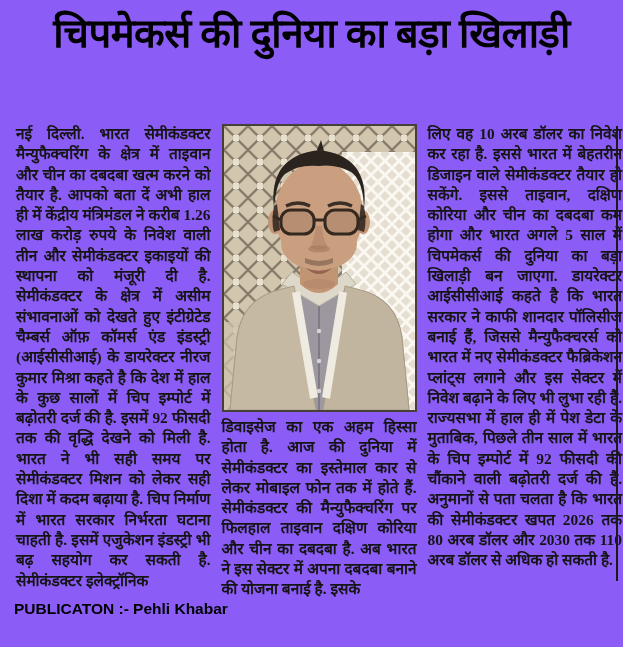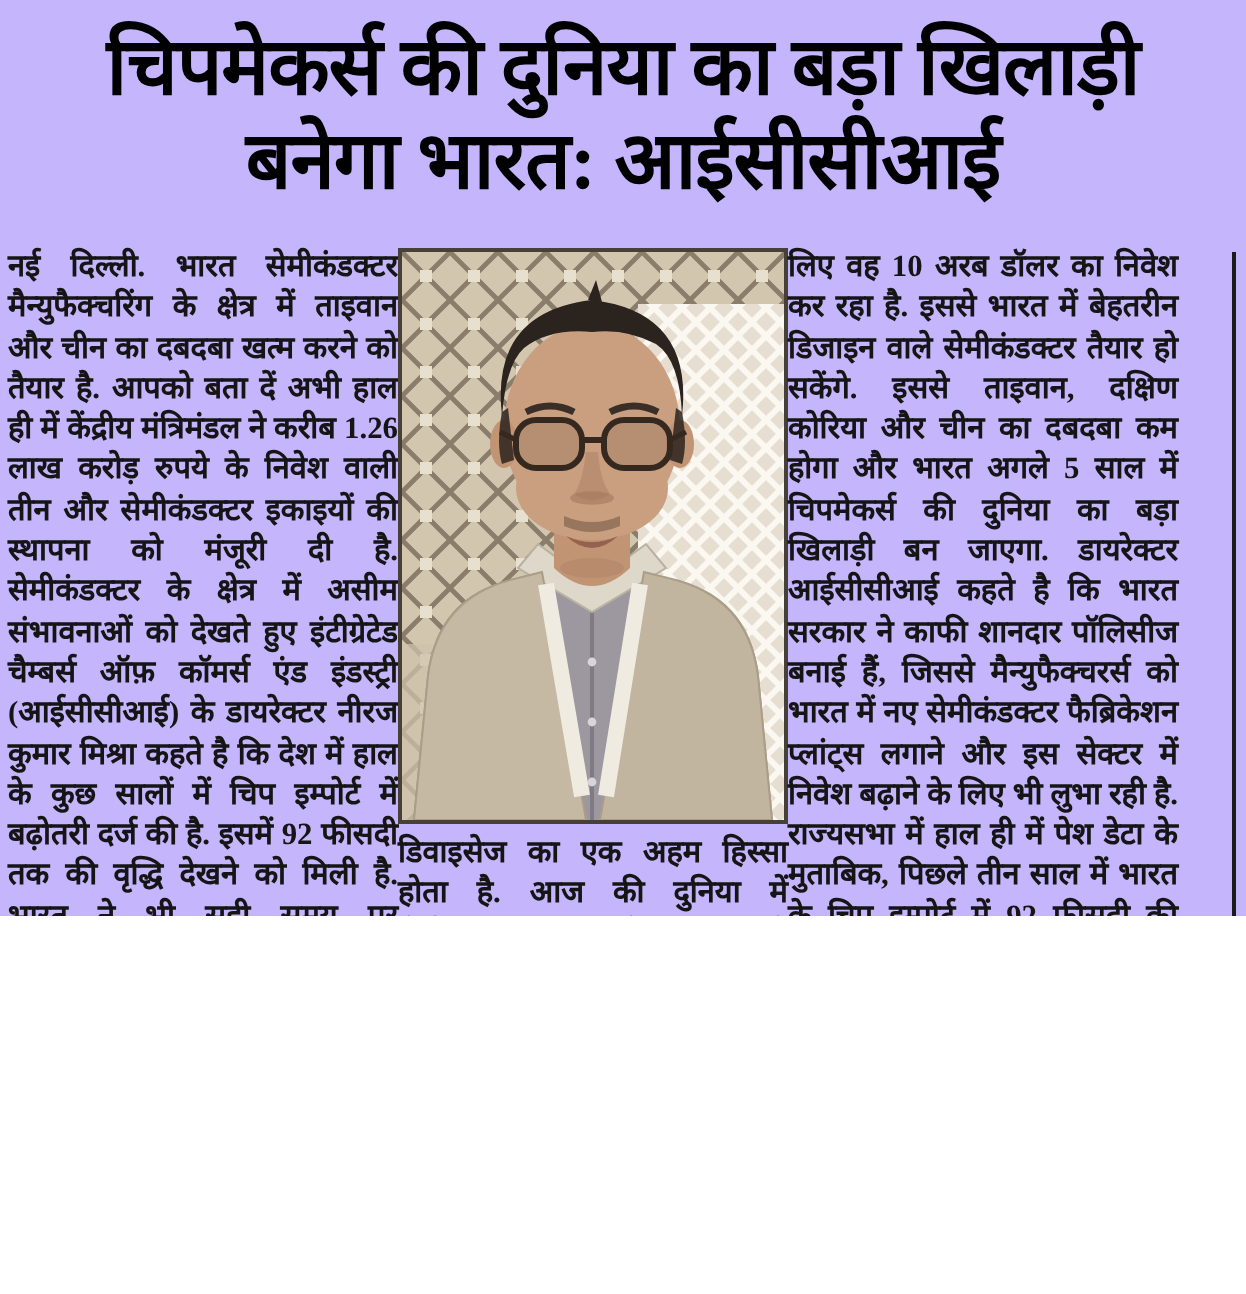--- a/index.html
+++ b/index.html
@@ -1,42 +1,43 @@
 <!DOCTYPE html>
 <html><head>
 <meta charset="utf-8">
 <style>
   * { margin: 0; padding: 0; box-sizing: border-box; }
   html, body { background: #ffffff; }
   .page {
     position: relative;
     width: 623px;
-    height: 458px;
-    background: #c4b5fd;
+    height: 647px;
+    background: #8b5cf6;
     overflow: hidden;
     font-family: "Liberation Serif", "DejaVu Serif", serif;
   }
   .headline {
     position: absolute;
     top: 10px;
     left: 0;
     width: 623px;
     text-align: center;
     font-weight: bold;
     font-size: 40px;
     line-height: 47px;
     color: #010101;
     letter-spacing: -0.5px;
   }
   .columns {
     position: absolute;
     top: 124px;
-    left: 4px;
+    left: 16px;
     width: 606px;
     display: flex;
+    gap: 11px;
   }
   .col {
     width: 195px;
     font-size: 15.4px;
     line-height: 20.3px;
     font-weight: 600;
     color: #151515;
     text-align: justify;
     text-justify: inter-word;
   }
@@ -67,21 +68,20 @@
     color: #000000;
   }
 </style>
 </head>
 <body>
 
 <div class="page">
 
   <h1 class="headline">
     <span>चिपमेकर्स की दुनिया का बड़ा खिलाड़ी</span><br>
-    <span>बनेगा भारत: आईसीसीआई</span>
   </h1>
 
   <div class="columns">
 
     <div class="col">
       <span>नई दिल्ली. भारत सेमीकंडक्टर मैन्युफैक्चरिंग के क्षेत्र में ताइवान और चीन का दबदबा खत्म करने को तैयार है. आपको बता दें अभी हाल ही में केंद्रीय मंत्रिमंडल ने करीब 1.26 लाख करोड़ रुपये के निवेश वाली तीन और सेमीकंडक्टर इकाइयों की स्थापना को मंजूरी दी है. सेमीकंडक्टर के क्षेत्र में असीम संभावनाओं को देखते हुए इंटीग्रेटेड चैम्बर्स ऑफ़ कॉमर्स एंड इंडस्ट्री (आईसीसीआई) के डायरेक्टर नीरज कुमार मिश्रा कहते है कि देश में हाल के कुछ सालों में चिप इम्पोर्ट में बढ़ोतरी दर्ज की है. इसमें 92 फीसदी तक की वृद्धि देखने को मिली है. भारत ने भी सही समय पर सेमीकंडक्टर मिशन को लेकर सही दिशा में कदम बढ़ाया है. चिप निर्माण में भारत सरकार निर्भरता घटाना चाहती है. इसमें एजुकेशन इंडस्ट्री भी बढ़ सहयोग कर सकती है. सेमीकंडक्टर इलेक्ट्रॉनिक</span>
     </div>
 
     <div class="col">
       <div class="photo-frame" title="Portrait of a man with glasses wearing a beige blazer and white lanyard">
@@ -161,15 +161,16 @@
 
     <div class="col">
       <span>लिए वह 10 अरब डॉलर का निवेश कर रहा है. इससे भारत में बेहतरीन डिजाइन वाले सेमीकंडक्टर तैयार हो सकेंगे. इससे ताइवान, दक्षिण कोरिया और चीन का दबदबा कम होगा और भारत अगले 5 साल में चिपमेकर्स की दुनिया का बड़ा खिलाड़ी बन जाएगा. डायरेक्टर आईसीसीआई कहते है कि भारत सरकार ने काफी शानदार पॉलिसीज बनाई हैं, जिससे मैन्युफैक्चरर्स को भारत में नए सेमीकंडक्टर फैब्रिकेशन प्लांट्स लगाने और इस सेक्टर में निवेश बढ़ाने के लिए भी लुभा रही है. राज्यसभा में हाल ही में पेश डेटा के मुताबिक, पिछले तीन साल में भारत के चिप इम्पोर्ट में 92 फीसदी की चौंकाने वाली बढ़ोतरी दर्ज की है. अनुमानों से पता चलता है कि भारत की सेमीकंडक्टर खपत 2026 तक 80 अरब डॉलर और 2030 तक 110 अरब डॉलर से अधिक हो सकती है.</span>
     </div>
 
   </div>
 
   <div class="clip-edge"></div>
 
   <div class="footer">
+    <div>PUBLICATON :- Pehli Khabar</div>
   </div>
 
 </div>
 
 </body></html>

